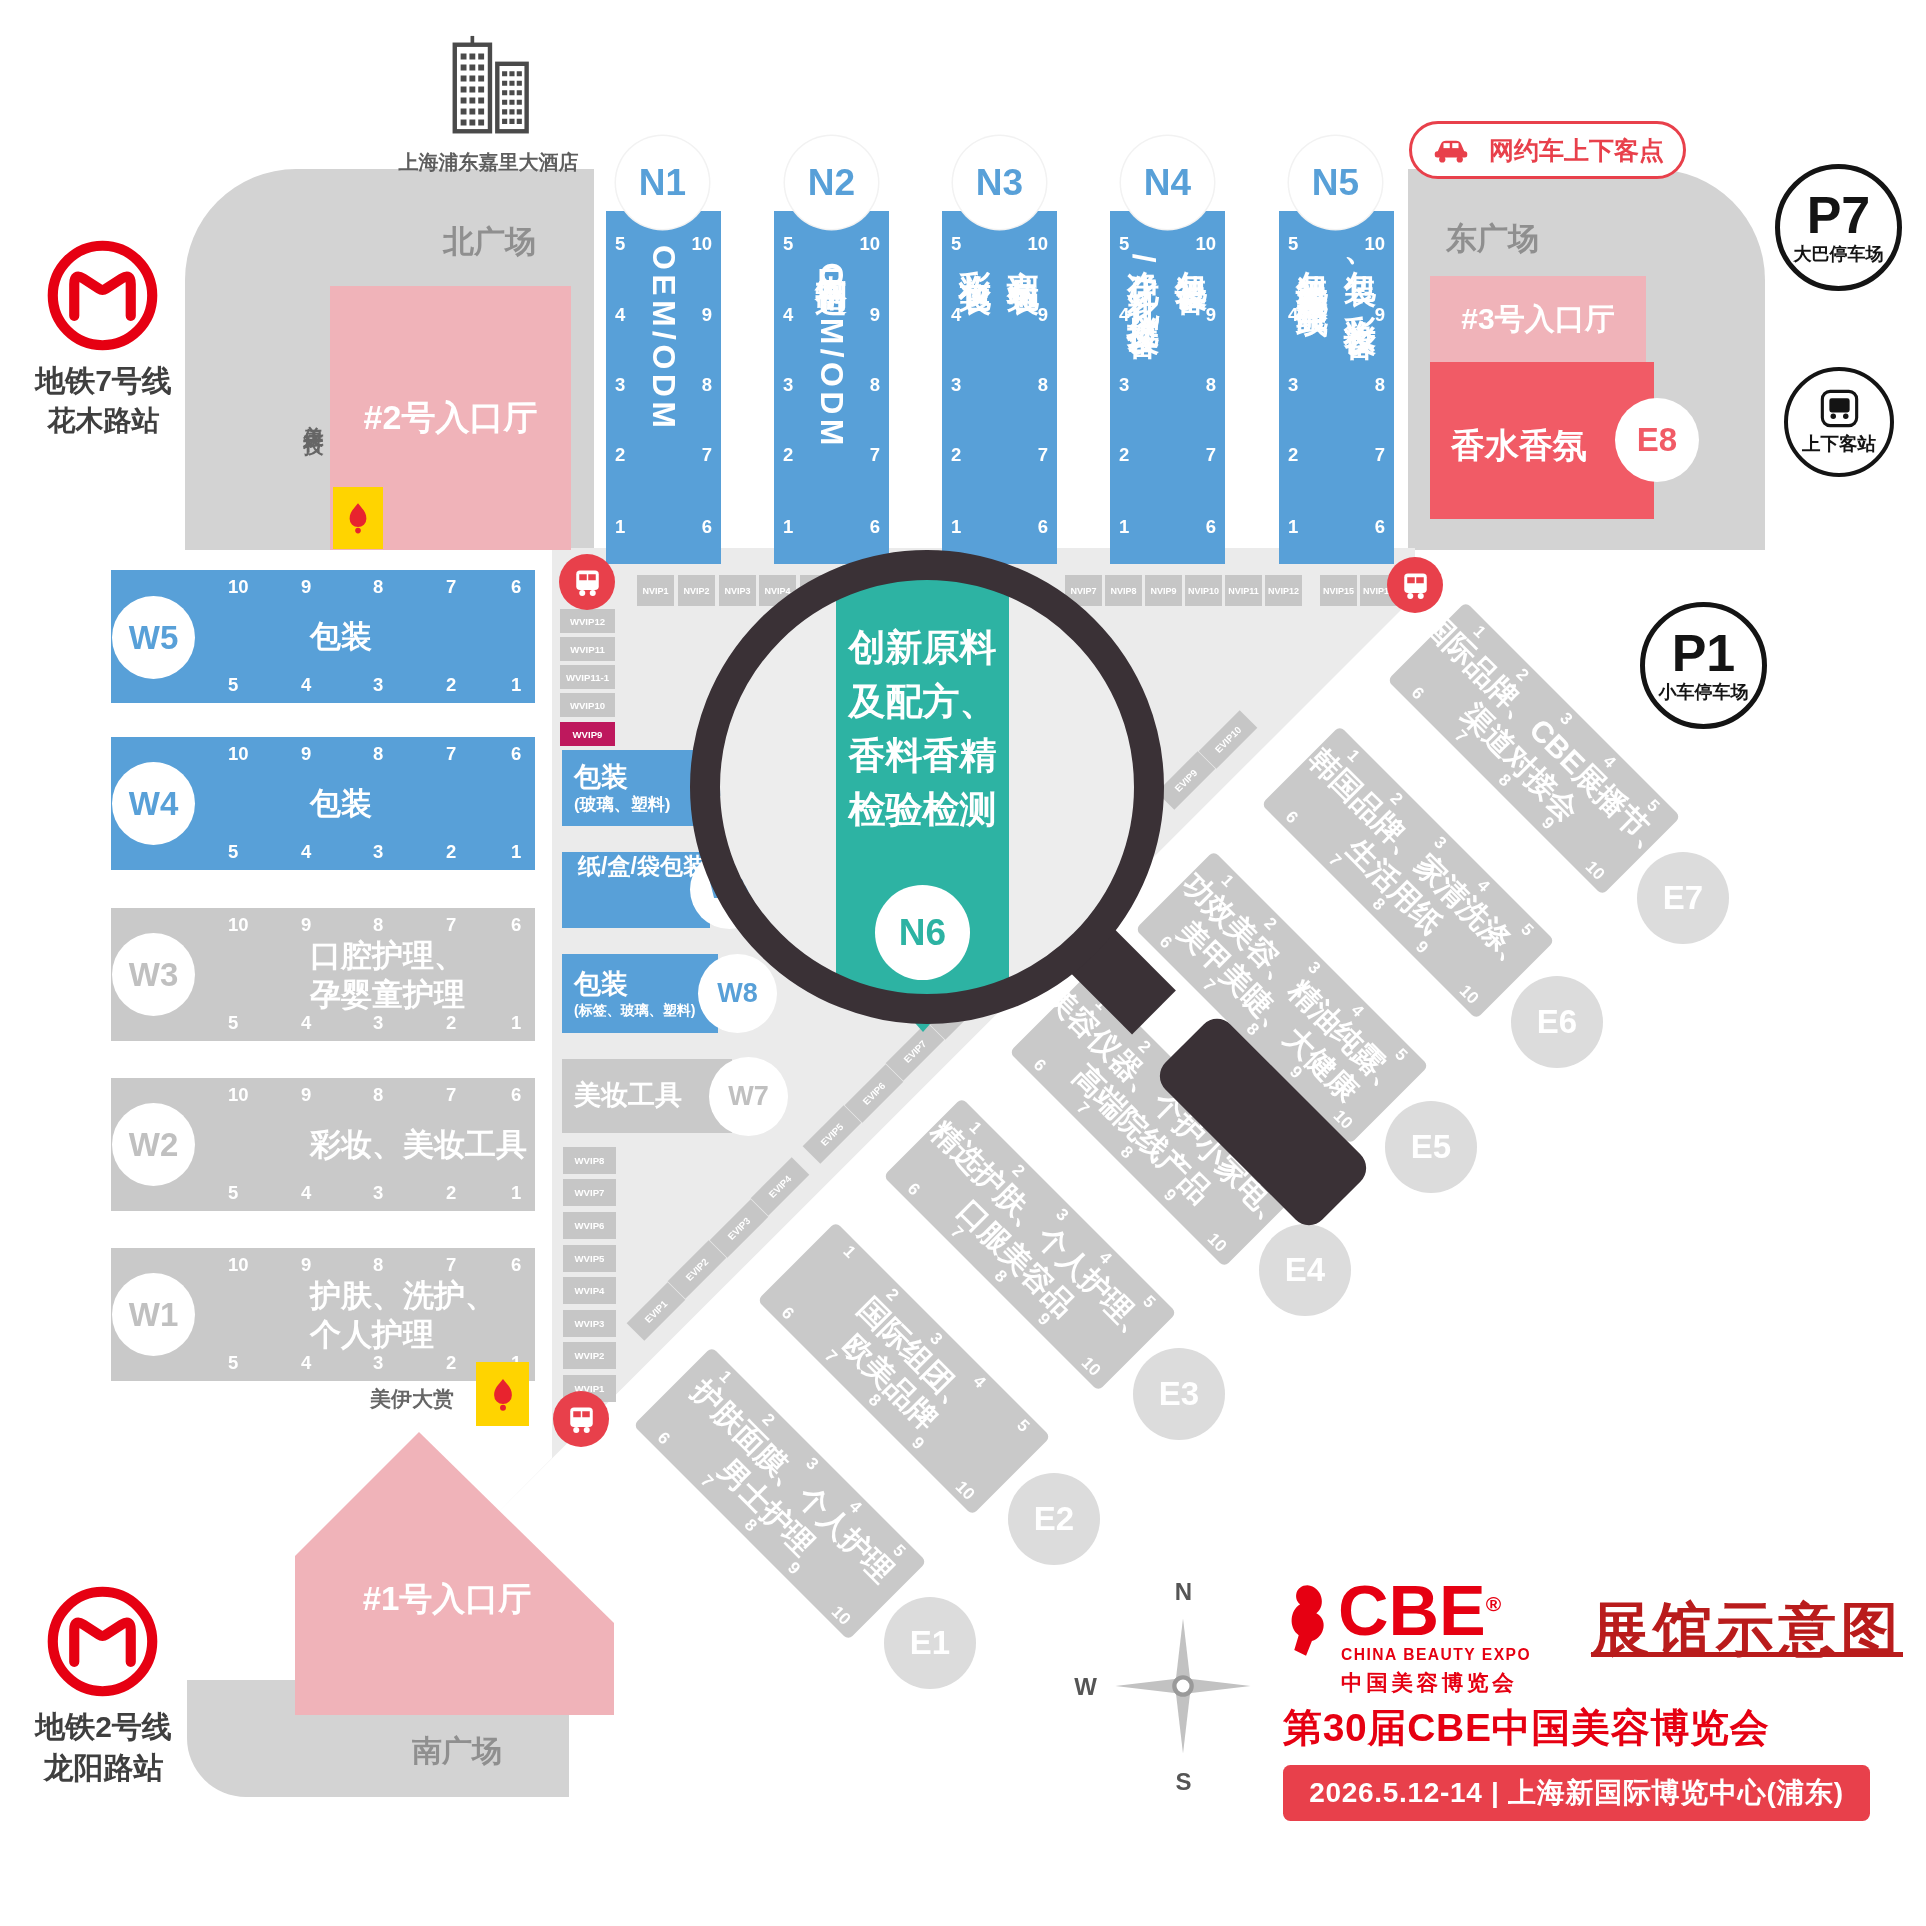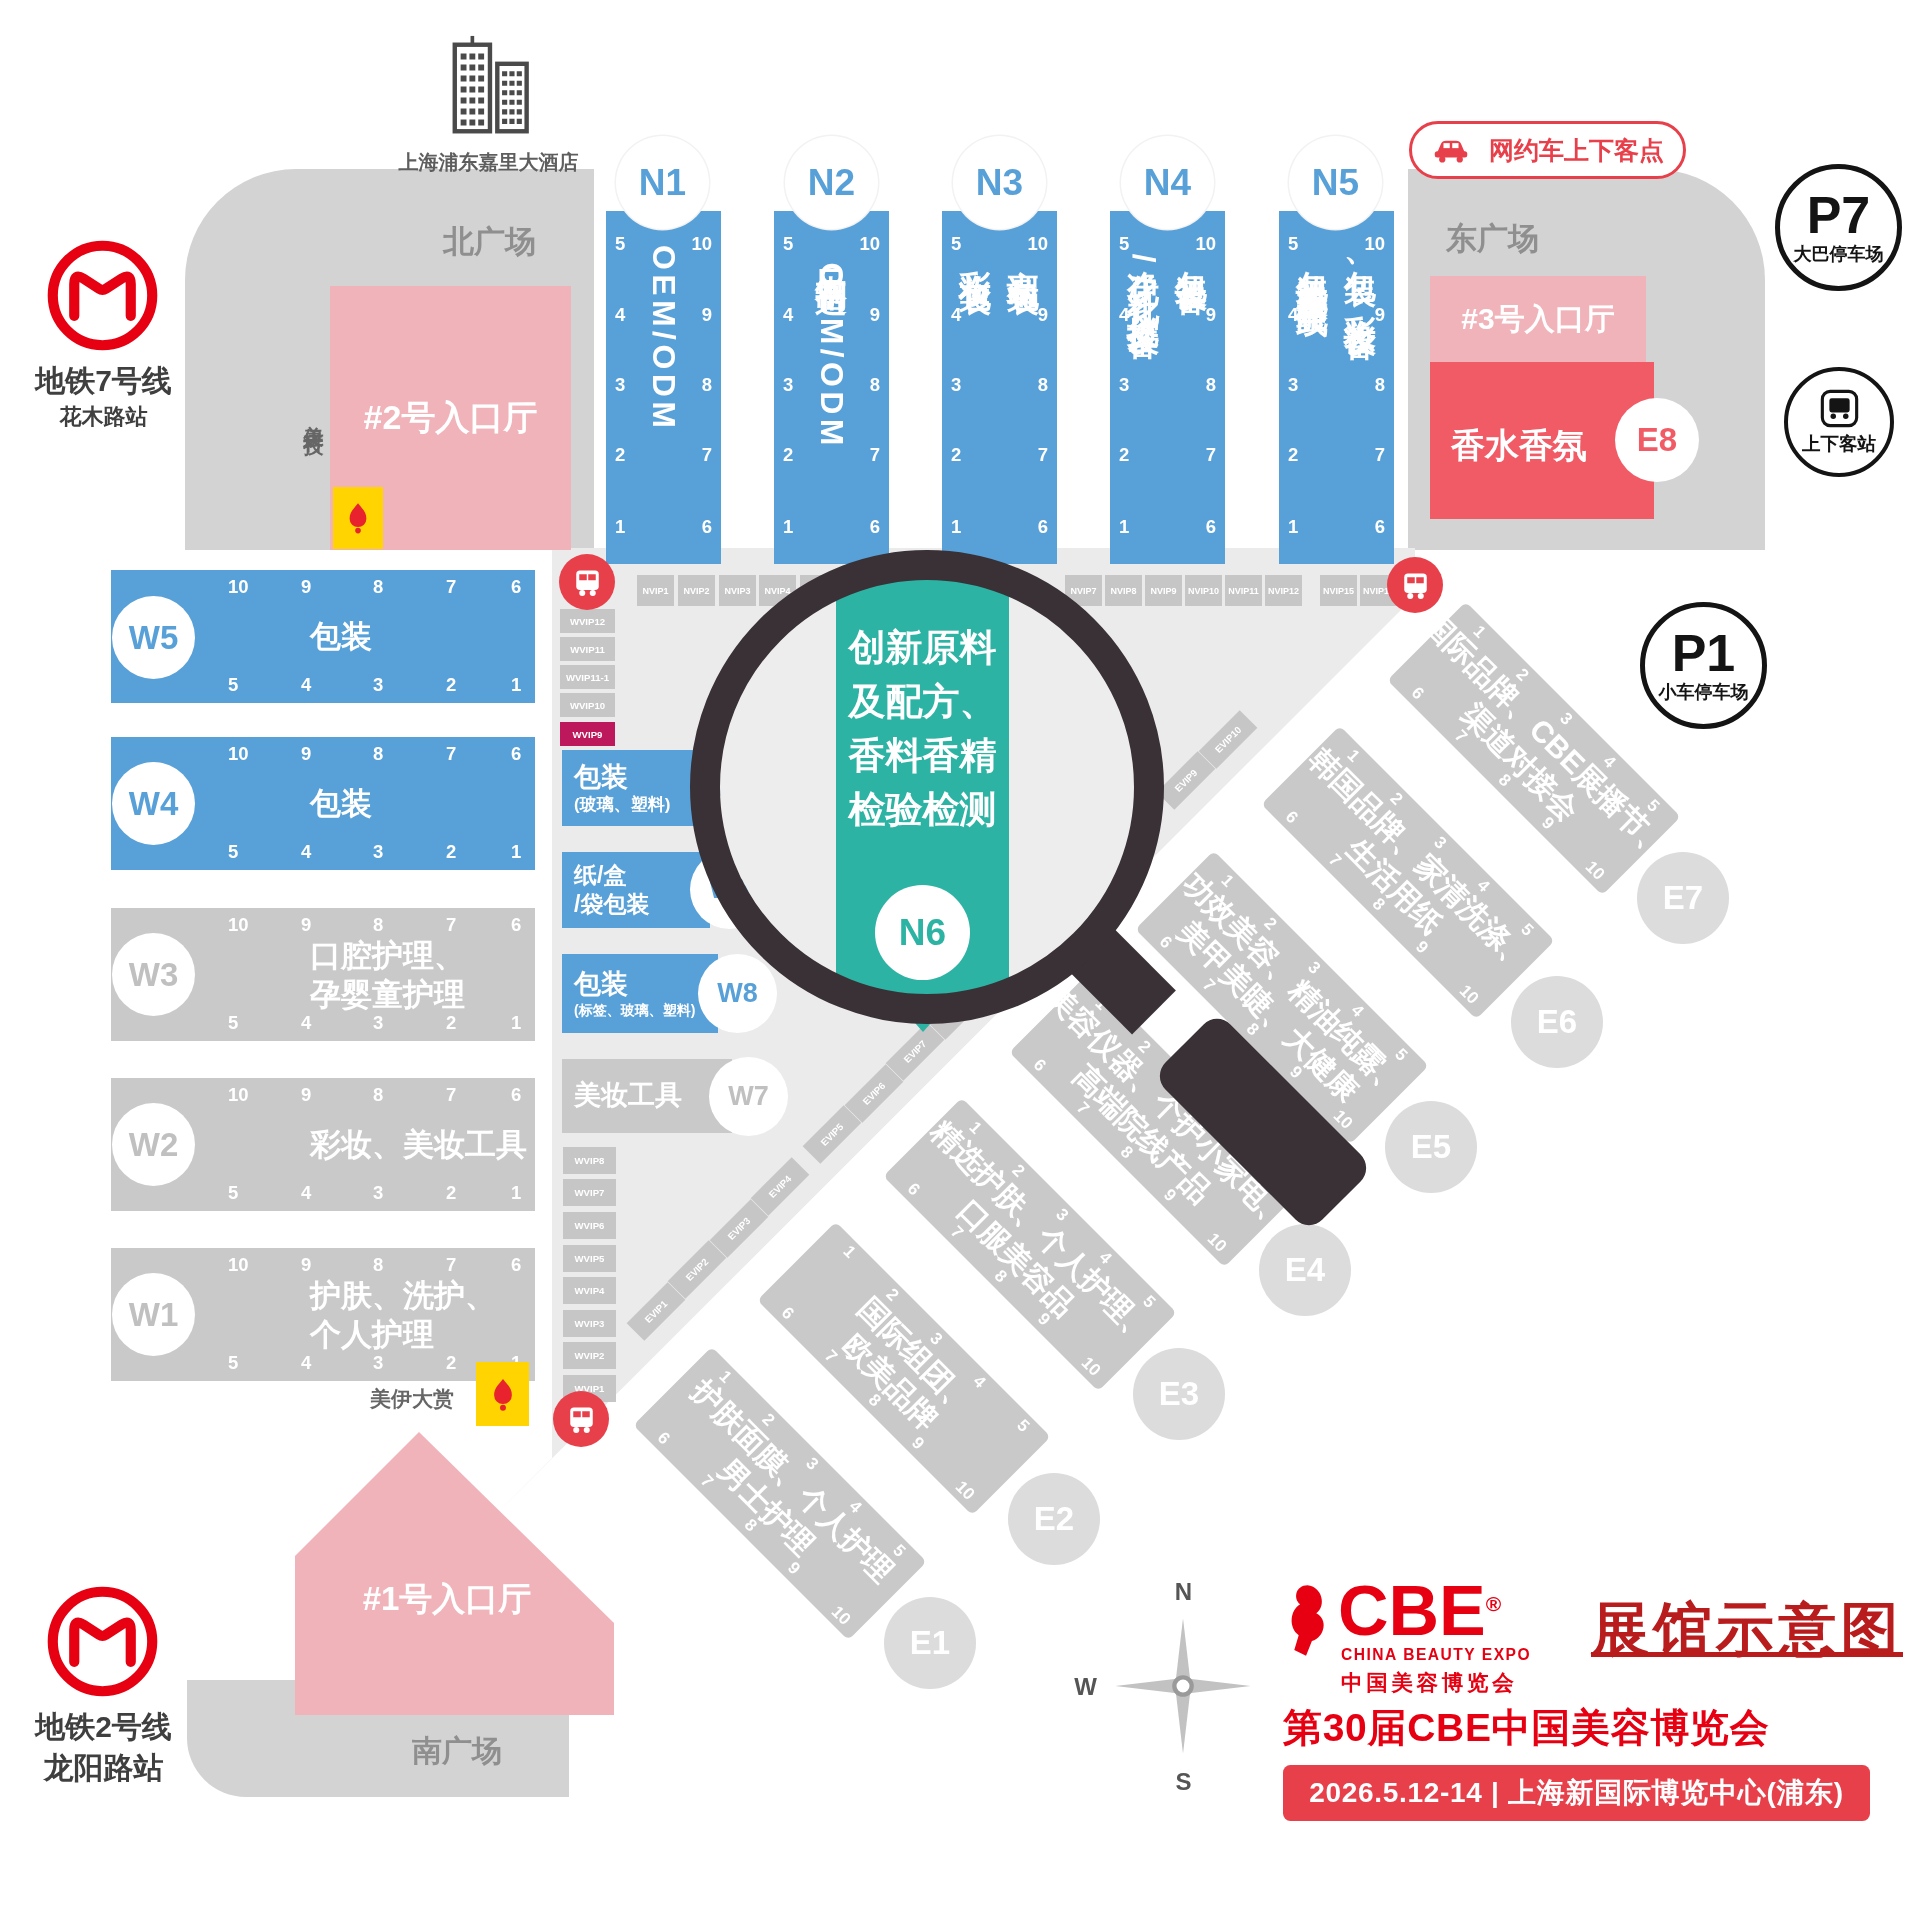--- a/index.html
+++ b/index.html
@@ -46,21 +46,21 @@
 
   <div class="abs" style="left:474px;top:548px;width:941px;height:985px;background:#ebebeb;z-index:1;
               clip-path:polygon(78px 0, 941px 0, 941px 48px, 18.5px 970px, 78px 910px);"></div>
 
   <div class="abs" style="left:22px;top:239px;width:163px;z-index:2;">
     <svg viewBox="0 0 100 100" style="width:113px;height:113px;margin-left:24px;">
       <circle cx="50" cy="50" r="44" fill="#fff" stroke="#e60012" stroke-width="9"></circle>
       <path d="M25 68 L25 40 Q25 30 33 35 L47 44 Q50 46 53 44 L67 35 Q75 30 75 40 L75 68" fill="none" stroke="#e60012" stroke-width="9" stroke-linecap="round"></path>
     </svg>
     <div style="text-align:center;font-size:30px;font-weight:800;color:#3f3f3f;margin-top:6px;">地铁7号线</div>
-    <div style="text-align:center;font-size:22px;font-weight:800;color:#3f3f3f;">花木路站</div>
+    <div style="text-align:center;font-size:28px;font-weight:800;color:#3f3f3f;">花木路站</div>
   </div>
 
   <div class="abs" style="left:22px;top:1585px;width:163px;z-index:2;">
     <svg viewBox="0 0 100 100" style="width:113px;height:113px;margin-left:24px;">
       <circle cx="50" cy="50" r="44" fill="#fff" stroke="#e60012" stroke-width="9"></circle>
       <path d="M25 68 L25 40 Q25 30 33 35 L47 44 Q50 46 53 44 L67 35 Q75 30 75 40 L75 68" fill="none" stroke="#e60012" stroke-width="9" stroke-linecap="round"></path>
     </svg>
     <div style="text-align:center;font-size:30px;font-weight:800;color:#3f3f3f;margin-top:6px;">地铁2号线</div>
     <div style="text-align:center;font-size:30px;font-weight:800;color:#3f3f3f;">龙阳路站</div>
   </div>
@@ -369,21 +369,21 @@
         <div>护肤、洗护、</div>
         <div>个人护理</div>
       </div>
     </div>
     <div style="position: absolute; left: 112px; top: 1273px; width: 83px; height: 83px; background: rgb(255, 255, 255); border-radius: 50%; display: flex; align-items: center; justify-content: center; color: rgb(192, 192, 192); font-size: 33px; font-weight: 800; z-index: 3;">W1</div>
     <div style="position: absolute; left: 562px; top: 750px; width: 159px; height: 76px; background: rgb(88, 160, 216); display: flex; flex-direction: column; justify-content: center; padding-left: 12px; box-sizing: border-box; color: rgb(255, 255, 255); font-weight: 700; z-index: 2;">
       <div style="font-size: 27px; line-height: 1.25; white-space: nowrap;">包装</div>
       <div style="font-size: 17px; line-height: 1.25; white-space: nowrap;">(玻璃、塑料)</div>
     </div>
     <div style="position: absolute; left: 702px; top: 748px; width: 79px; height: 79px; background: rgb(255, 255, 255); border-radius: 50%; display: flex; align-items: center; justify-content: center; color: rgb(88, 160, 216); font-size: 27px; font-weight: 800; z-index: 3;">W10</div>
-    <div style="position: absolute; left: 562px; top: 852px; width: 148px; height: 76px; background: rgb(88, 160, 216); display: flex; flex-direction: column; justify-content: center; padding-left: 12px; box-sizing: border-box; color: rgb(255, 255, 255); font-weight: 700; z-index: 2;">
+    <div style="position: absolute; left: 562px; top: 852px; width: 148px; height: 76px; background: rgb(88, 160, 216); display: flex; flex-direction: row; justify-content: center; padding-left: 12px; box-sizing: border-box; color: rgb(255, 255, 255); font-weight: 700; z-index: 2;">
       <div style="font-size: 23px; line-height: 1.25; white-space: nowrap;">纸/盒</div>
       <div style="font-size: 23px; line-height: 1.25; white-space: nowrap;">/袋包装</div>
     </div>
     <div style="position: absolute; left: 690px; top: 850px; width: 79px; height: 79px; background: rgb(255, 255, 255); border-radius: 50%; display: flex; align-items: center; justify-content: center; color: rgb(88, 160, 216); font-size: 27px; font-weight: 800; z-index: 3;">W9</div>
     <div style="position: absolute; left: 562px; top: 954px; width: 156px; height: 79px; background: rgb(88, 160, 216); display: flex; flex-direction: column; justify-content: center; padding-left: 12px; box-sizing: border-box; color: rgb(255, 255, 255); font-weight: 700; z-index: 2;">
       <div style="font-size: 27px; line-height: 1.25; white-space: nowrap;">包装</div>
       <div style="font-size: 14px; line-height: 1.25; white-space: nowrap;">(标签、玻璃、塑料)</div>
     </div>
     <div style="position: absolute; left: 698px; top: 954px; width: 79px; height: 79px; background: rgb(255, 255, 255); border-radius: 50%; display: flex; align-items: center; justify-content: center; color: rgb(88, 160, 216); font-size: 27px; font-weight: 800; z-index: 3;">W8</div>
     <div style="position: absolute; left: 562px; top: 1059px; width: 170px; height: 74px; background: rgb(201, 201, 201); display: flex; flex-direction: column; justify-content: center; padding-left: 12px; box-sizing: border-box; color: rgb(255, 255, 255); font-weight: 700; z-index: 2;">

